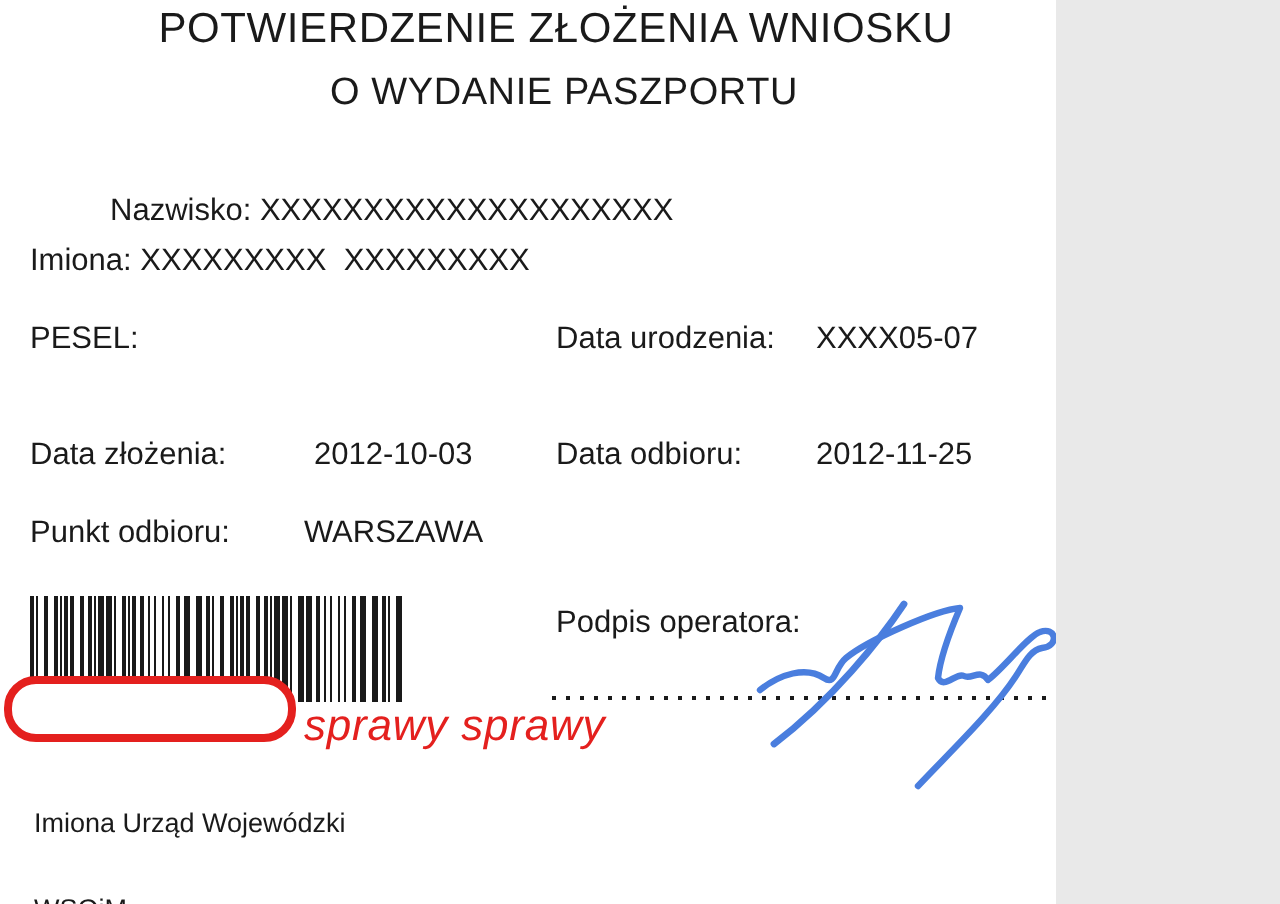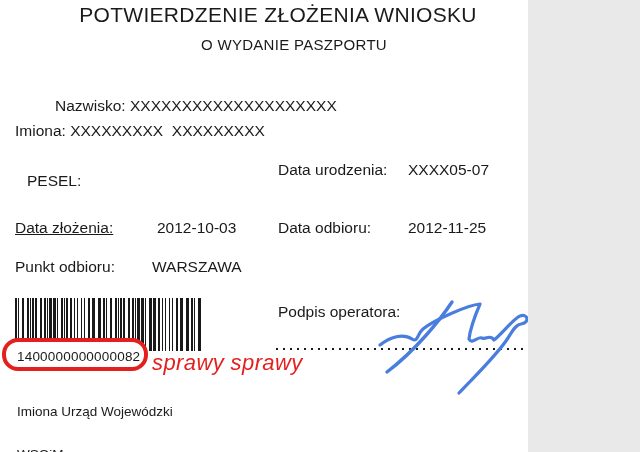--- a/index.html
+++ b/index.html
@@ -7,22 +7,22 @@
     position:relative;width:528px;height:452px;background:#ffffff;
     font-family:"Liberation Sans","DejaVu Sans",sans-serif;
     color:#1a1a1a;overflow:hidden;
   }
   .abs{position:absolute;white-space:pre;}
   .title{
     left:0;top:3px;width:100%;box-sizing:border-box;padding-left:28px;
     text-align:center;font-size:21px;letter-spacing:0.3px;
   }
   .subtitle{
-    left:16px;top:36px;width:100%;box-sizing:border-box;padding-left:28px;
-    text-align:center;font-size:15px;letter-spacing:0.3px;
+    left:4px;top:36px;width:100%;box-sizing:border-box;padding-left:28px;
+    text-align:center;font-size:19px;letter-spacing:0.3px;
   }
   .body-text{font-size:15.5px;}
   .barcode{
     left:15px;top:298px;width:186px;height:53px;z-index:1;
     display:flex;align-items:stretch;
   }
   .barcode .bar{background:#191919;height:100%;}
   .barcode .gap{background:transparent;height:100%;}
   .case-highlight{
     left:2px;top:338px;width:138px;height:25px;z-index:2;
@@ -45,35 +45,34 @@
 
 <div class="page">
 
   <div class="abs title">POTWIERDZENIE ZŁOŻENIA WNIOSKU</div>
   <div class="abs subtitle">O WYDANIE PASZPORTU</div>
 
   <div class="abs body-text" style="left:15px;top:97px;margin-left:40px;"><span>Nazwisko:</span><span> </span><span>XXXXXXXXXXXXXXXXXXXX</span></div>
 
   <div class="abs body-text" style="left:15px;top:122px;"><span>Imiona:</span><span> </span><span>XXXXXXXXX  XXXXXXXXX</span></div>
 
-  <div class="abs body-text" style="left:15px;top:172px;margin-left:12px;">PESEL:</div>
+  <div class="abs body-text" style="left:15px;top:161px;">PESEL:</div>
   <div class="abs body-text" style="left:278px;top:161px;">Data urodzenia:</div>
   <div class="abs body-text" style="left:408px;top:161px;">XXXX05-07</div>
 
-  <div class="abs body-text" style="left:15px;top:219px;text-decoration:underline;">Data złożenia:</div>
+  <div class="abs body-text" style="left:15px;top:219px;">Data złożenia:</div>
   <div class="abs body-text" style="left:157px;top:219px;">2012-10-03</div>
   <div class="abs body-text" style="left:278px;top:219px;">Data odbioru:</div>
   <div class="abs body-text" style="left:408px;top:219px;">2012-11-25</div>
 
   <div class="abs body-text" style="left:15px;top:258px;">Punkt odbioru:</div>
   <div class="abs body-text" style="left:152px;top:258px;">WARSZAWA</div>
 
   <div class="abs barcode" id="barcode"><div class="bar" style="width: 2px;"></div><div class="gap" style="width: 1px;"></div><div class="bar" style="width: 1px;"></div><div class="gap" style="width: 3px;"></div><div class="bar" style="width: 2px;"></div><div class="gap" style="width: 3px;"></div><div class="bar" style="width: 2px;"></div><div class="gap" style="width: 1px;"></div><div class="bar" style="width: 1px;"></div><div class="gap" style="width: 1px;"></div><div class="bar" style="width: 2px;"></div><div class="gap" style="width: 1px;"></div><div class="bar" style="width: 2px;"></div><div class="gap" style="width: 3px;"></div><div class="bar" style="width: 2px;"></div><div class="gap" style="width: 2px;"></div><div class="bar" style="width: 2px;"></div><div class="gap" style="width: 1px;"></div><div class="bar" style="width: 1px;"></div><div class="gap" style="width: 1px;"></div><div class="bar" style="width: 3px;"></div><div class="gap" style="width: 1px;"></div><div class="bar" style="width: 3px;"></div><div class="gap" style="width: 1px;"></div><div class="bar" style="width: 1px;"></div><div class="gap" style="width: 3px;"></div><div class="bar" style="width: 3px;"></div><div class="gap" style="width: 1px;"></div><div class="bar" style="width: 1px;"></div><div class="gap" style="width: 1px;"></div><div class="bar" style="width: 2px;"></div><div class="gap" style="width: 2px;"></div><div class="bar" style="width: 2px;"></div><div class="gap" style="width: 2px;"></div><div class="bar" style="width: 1px;"></div><div class="gap" style="width: 2px;"></div><div class="bar" style="width: 1px;"></div><div class="gap" style="width: 3px;"></div><div class="bar" style="width: 1px;"></div><div class="gap" style="width: 2px;"></div><div class="bar" style="width: 1px;"></div><div class="gap" style="width: 3px;"></div><div class="bar" style="width: 2px;"></div><div class="gap" style="width: 2px;"></div><div class="bar" style="width: 3px;"></div><div class="gap" style="width: 3px;"></div><div class="bar" style="width: 3px;"></div><div class="gap" style="width: 2px;"></div><div class="bar" style="width: 2px;"></div><div class="gap" style="width: 1px;"></div><div class="bar" style="width: 1px;"></div><div class="gap" style="width: 3px;"></div><div class="bar" style="width: 2px;"></div><div class="gap" style="width: 3px;"></div><div class="bar" style="width: 2px;"></div><div class="gap" style="width: 1px;"></div><div class="bar" style="width: 1px;"></div><div class="gap" style="width: 1px;"></div><div class="bar" style="width: 2px;"></div><div class="gap" style="width: 1px;"></div><div class="bar" style="width: 2px;"></div><div class="gap" style="width: 3px;"></div><div class="bar" style="width: 2px;"></div><div class="gap" style="width: 2px;"></div><div class="bar" style="width: 2px;"></div><div class="gap" style="width: 1px;"></div><div class="bar" style="width: 1px;"></div><div class="gap" style="width: 1px;"></div><div class="bar" style="width: 3px;"></div><div class="gap" style="width: 1px;"></div><div class="bar" style="width: 3px;"></div><div class="gap" style="width: 1px;"></div><div class="bar" style="width: 1px;"></div><div class="gap" style="width: 3px;"></div><div class="bar" style="width: 3px;"></div><div class="gap" style="width: 1px;"></div><div class="bar" style="width: 1px;"></div><div class="gap" style="width: 1px;"></div><div class="bar" style="width: 2px;"></div><div class="gap" style="width: 2px;"></div><div class="bar" style="width: 2px;"></div><div class="gap" style="width: 2px;"></div><div class="bar" style="width: 1px;"></div><div class="gap" style="width: 2px;"></div><div class="bar" style="width: 1px;"></div><div class="gap" style="width: 3px;"></div><div class="bar" style="width: 1px;"></div><div class="gap" style="width: 2px;"></div><div class="bar" style="width: 1px;"></div><div class="gap" style="width: 3px;"></div><div class="bar" style="width: 2px;"></div><div class="gap" style="width: 2px;"></div><div class="bar" style="width: 3px;"></div><div class="gap" style="width: 3px;"></div><div class="bar" style="width: 3px;"></div><div class="gap" style="width: 2px;"></div><div class="bar" style="width: 2px;"></div><div class="gap" style="width: 1px;"></div><div class="bar" style="width: 1px;"></div><div class="gap" style="width: 3px;"></div><div class="bar" style="width: 3px;"></div></div>
   <div class="abs case-highlight"></div>
-  <div class="abs case-number">1400000000000082</div>
   <div class="abs case-annotation">sprawy sprawy</div>
 
   <div class="abs body-text" style="left:278px;top:303px;">Podpis operatora:</div>
   <div class="abs dotted-line"></div>
   <svg class="abs signature-svg" width="172" height="105" viewBox="0 0 172 105">
     <path d="M 80,10 C 68,28 44,58 15,80" fill="none" stroke-width="3.4" stroke-linecap="round" stroke="#4a7ede"></path>
     <path d="M 8,53 C 18,45 31,41 40,47 C 46,51 45,42 51,37 C 62,28 96,13 108,12 C 102,26 98,38 97,47 C 100,53 106,44 110,46 C 114,48 118,42 122,48 C 130,42 142,26 148,24 C 156,21 158,31 149,32 C 143,33 140,40 136,46 C 125,63 104,83 87,101" fill="none" stroke-width="3.2" stroke-linecap="round" stroke-linejoin="round" stroke="#4a7ede"></path>
   </svg>
 
   <div class="abs office">

